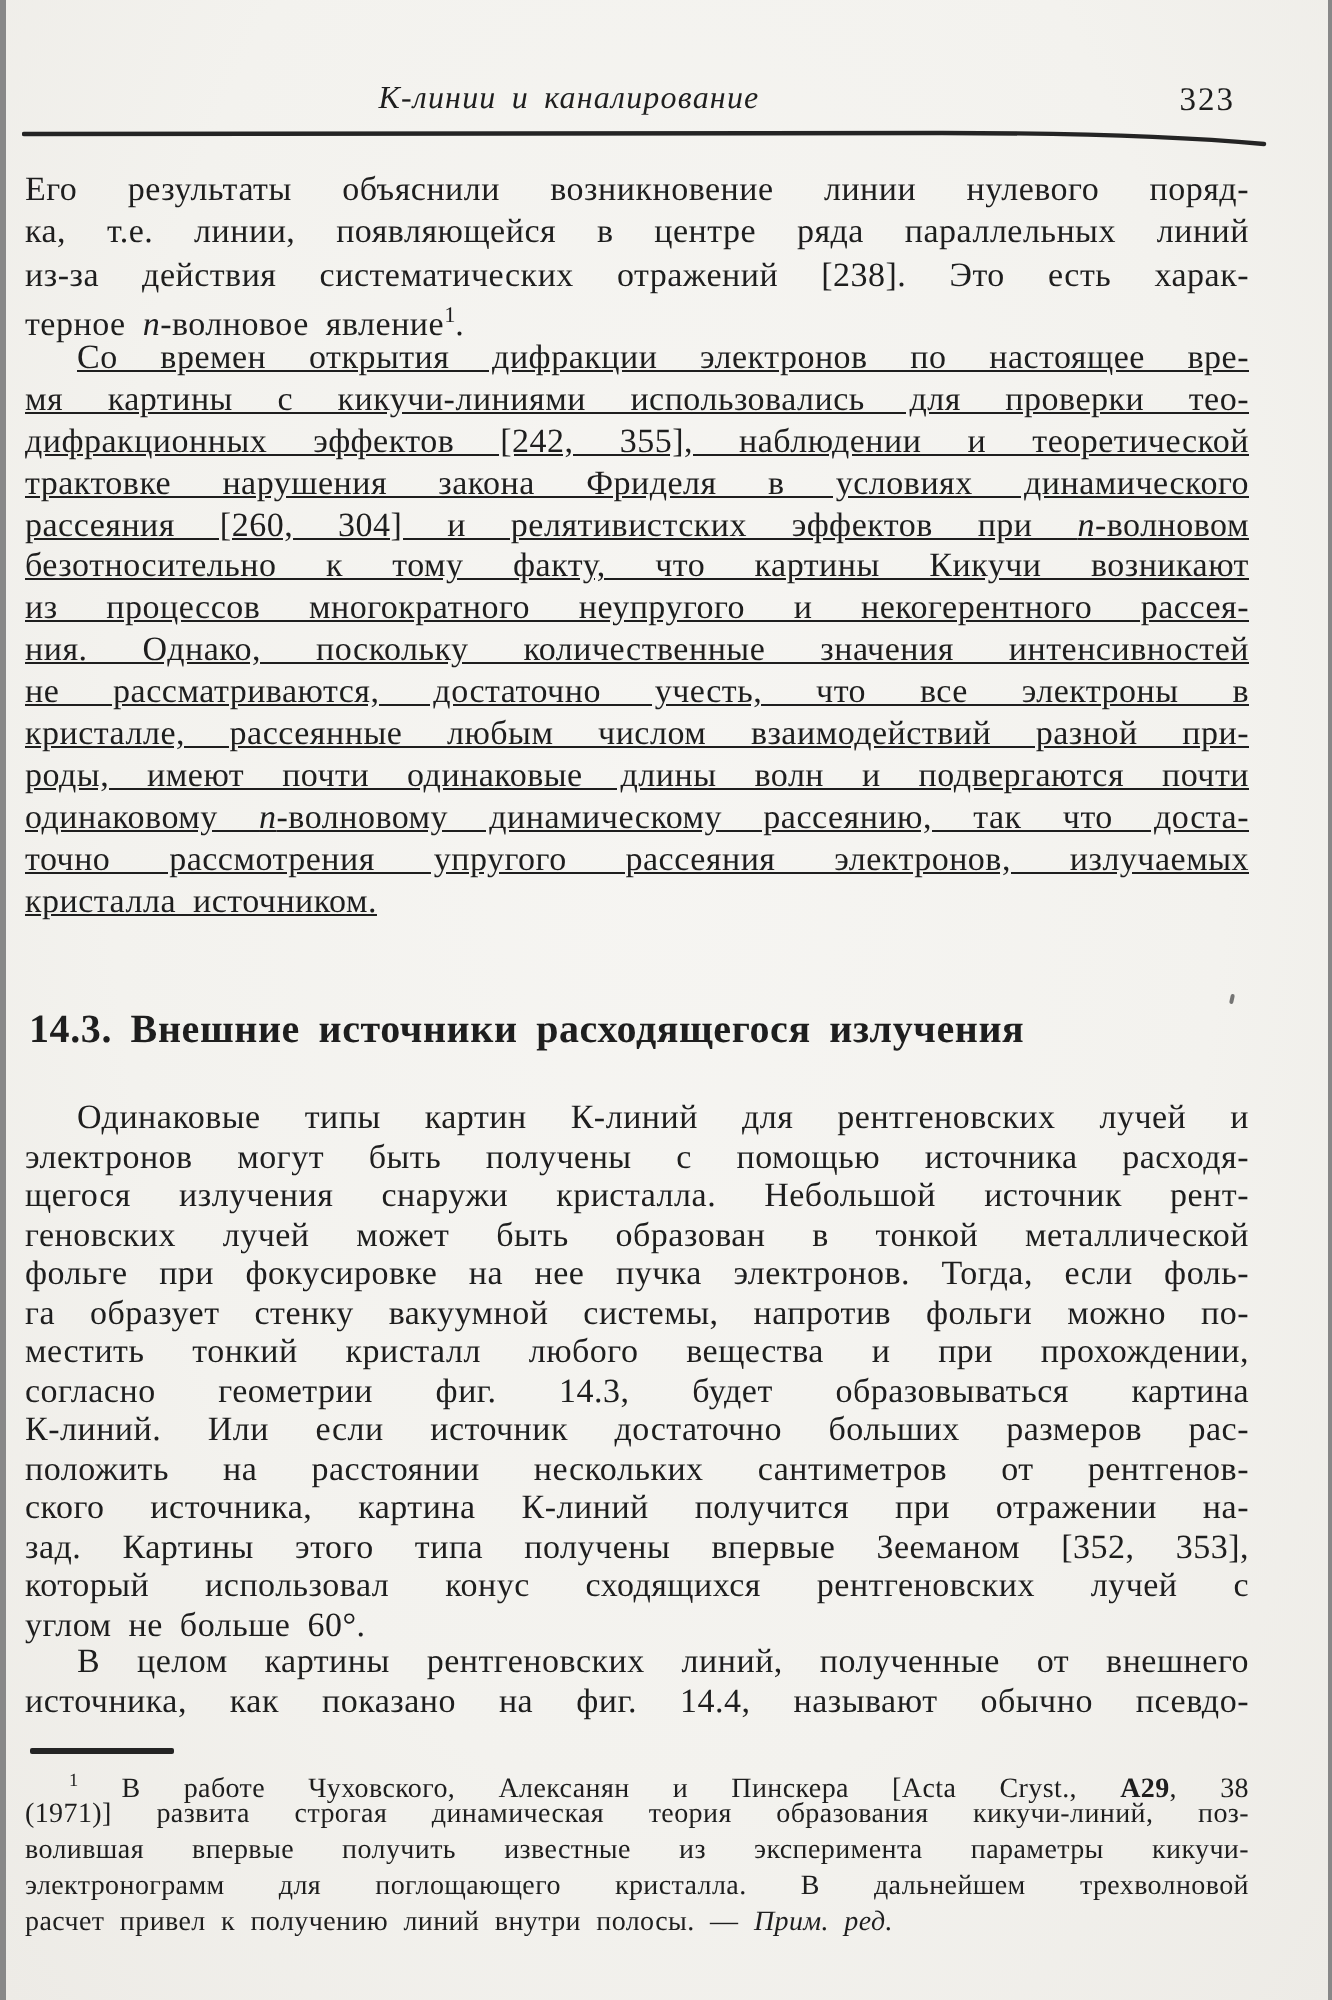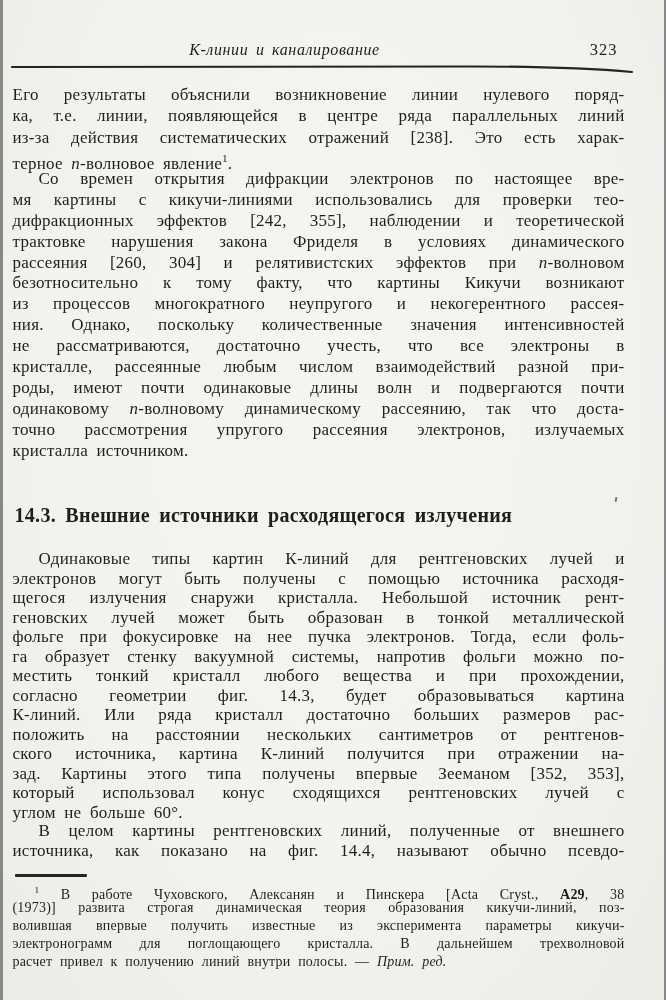--- a/index.html
+++ b/index.html
@@ -33,21 +33,21 @@
     white-space:nowrap;
   }
   .line.last{text-align-last:left;word-spacing:4px;}
   .line.indent{text-indent:26px;}
   .italic{font-style:italic;}
   .bold{font-weight:bold;}
   .sup{font-size:66%;vertical-align:super;letter-spacing:0;}
   
   .block-p1{top:84px;font-size:17px;}
   .block-p1 .line{height:21.3px;line-height:21.3px;}
-  .block-p2{top:169px;font-size:17px;}
+  .block-p2{top:169px;font-size:17px;text-decoration:underline;}
   .block-p2 .line{height:20.9px;line-height:20.9px;}
   .section-heading{
     position:absolute;left:12px;top:504px;width:610px;margin:0;
     font-size:20px;font-weight:bold;letter-spacing:0.3px;word-spacing:4px;
     white-space:nowrap;
     font-family:Liberation Serif, serif;
   }
   .block-p3{top:549px;font-size:17px;}
   .block-p3 .line{height:19.5px;line-height:19.5px;font-family:Liberation Serif, serif;}
   .block-p4{top:821px;font-size:17px;}
@@ -105,38 +105,38 @@
 
   <div class="text-col block-p3">
       <div class="line indent">Одинаковые типы картин К-линий для рентгеновских лучей и</div>
       <div class="line">электронов могут быть получены с помощью источника расходя-</div>
       <div class="line">щегося излучения снаружи кристалла. Небольшой источник рент-</div>
       <div class="line">геновских лучей может быть образован в тонкой металлической</div>
       <div class="line">фольге при фокусировке на нее пучка электронов. Тогда, если фоль-</div>
       <div class="line">га образует стенку вакуумной системы, напротив фольги можно по-</div>
       <div class="line">местить тонкий кристалл любого вещества и при прохождении,</div>
       <div class="line">согласно геометрии фиг. 14.3, будет образовываться картина</div>
-      <div class="line">К-линий. Или ряда кристалл достаточно больших размеров рас-</div>
+      <div class="line">К-линий. Или если источник достаточно больших размеров рас-</div>
       <div class="line">положить на расстоянии нескольких сантиметров от рентгенов-</div>
       <div class="line">ского источника, картина К-линий получится при отражении на-</div>
       <div class="line">зад. Картины этого типа получены впервые Зееманом [352, 353],</div>
       <div class="line">который использовал конус сходящихся рентгеновских лучей с</div>
       <div class="line last">углом не больше 60°.</div>
     </div>
 
   <div class="text-col block-p4">
       <div class="line indent">В целом картины рентгеновских линий, полученные от внешнего</div>
       <div class="line">источника, как показано на фиг. 14.4, называют обычно псевдо-</div>
     </div>
 
   <div class="footnote-rule"></div>
 
   <div class="text-col block-fn">
       <div class="line first-fn"><span class="sup">1</span><span> В работе Чуховского, Алексанян и Пинскера [Acta Cryst., </span><span class="bold">А29</span><span>, 38</span></div>
-      <div class="line">(1973)] развита строгая динамическая теория образования кикучи-линий, поз-</div>
+      <div class="line">(1971)] развита строгая динамическая теория образования кикучи-линий, поз-</div>
       <div class="line">волившая впервые получить известные из эксперимента параметры кикучи-</div>
       <div class="line">электронограмм для поглощающего кристалла. В дальнейшем трехволновой</div>
       <div class="line last"><span>расчет привел к получению линий внутри полосы. — </span><span class="italic">Прим. ред.</span></div>
     </div>
 
   <div class="scan-speck" style="left:612px;top:497px;"></div>
 
 </div>
 
 </body></html>

